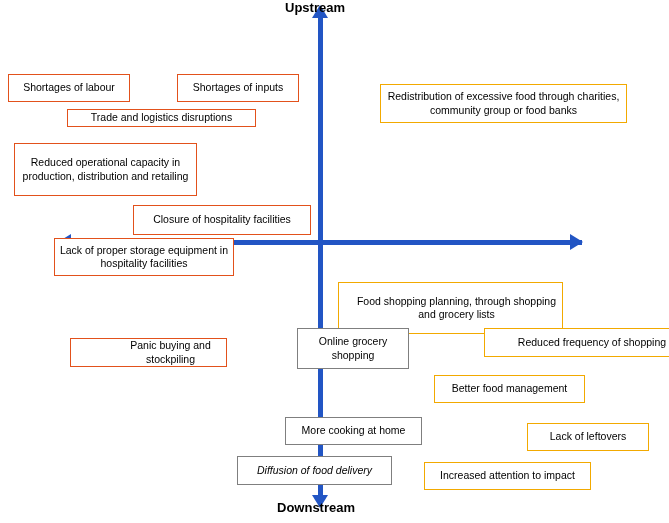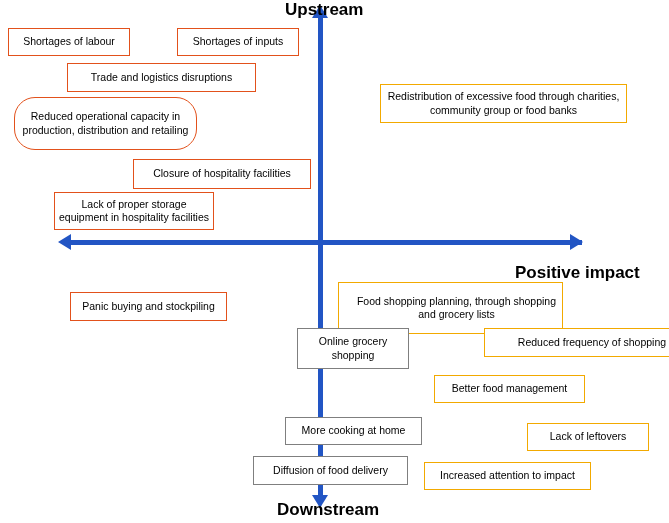--- a/index.html
+++ b/index.html
@@ -11,21 +11,21 @@
     position: relative;
     width: 669px;
     height: 523px;
     background: #ffffff;
     font-family: "Liberation Sans", sans-serif;
     overflow: hidden;
   }
   .axis-label {
     position: absolute;
     font-weight: bold;
-    font-size: 17px;
+    font-size: 13px;
     color: #000000;
     white-space: nowrap;
   }
   .axis-line {
     position: absolute;
     background: #2255c4;
   }
   .arrow {
     position: absolute;
     width: 0;
@@ -58,52 +58,51 @@
     border: 1.4px solid #888888;
     display: flex;
     align-items: center;
     justify-content: center;
     text-align: center;
     font-size: 10.5px;
     line-height: 1.25;
     color: #000000;
     padding: 2px 4px;
   }
-  .node.orange { border-color: #e2511b; }
+  .node.orange { border-color: #e2511b; margin-top: 46px; }
   .node.amber  { border-color: #f2a900; }
   .node.grey   { border-color: #7f7f7f; }
 </style>
 </head>
 <body>
 
 <div id="canvas">
 
   <div class="axis-line" style="left:318px; top:17px; width:5px; height:480px;"></div>
   <div class="arrow arrow-up" style="left:312px; top:5px;"></div>
   <div class="arrow arrow-down" style="left:312px; top:495px;"></div>
 
   <div class="axis-line" style="left:70px; top:240px; width:512px; height:5px;"></div>
   <div class="arrow arrow-left" style="left:58px; top:234px;"></div>
   <div class="arrow arrow-right" style="left:570px; top:234px;"></div>
 
   <div class="axis-label" style="left:285px; top:0px;">Upstream</div>
   <div class="axis-label" style="left:277px; top:500px;">Downstream</div>
-  <div class="axis-label" style="left:515px; top:263px;">Positive impact</div>
 
   <div id="nodes-layer">
       <div class="node orange" style="left: 8px; top: 28px; width: 122px; height: 28px;">Shortages of labour</div>
       <div class="node orange" style="left: 177px; top: 28px; width: 122px; height: 28px;">Shortages of inputs</div>
-      <div class="node orange" style="left: 67px; top: 63px; width: 189px; height: 29px;">Trade and logistics disruptions</div>
-      <div class="node orange" style="left: 14px; top: 97px; width: 183px; height: 53px; border-radius: 21px;">Reduced operational capacity in production, distribution and retailing</div>
+      <div class="node orange" style="left: 67px; top: 63px; width: 189px; height: 18px;">Trade and logistics disruptions</div>
+      <div class="node orange" style="left: 14px; top: 97px; width: 183px; height: 53px;">Reduced operational capacity in production, distribution and retailing</div>
       <div class="node orange" style="left: 133px; top: 159px; width: 178px; height: 30px;">Closure of hospitality facilities</div>
-      <div class="node orange" style="left: 54px; top: 192px; width: 160px; height: 38px;">Lack of proper storage equipment in hospitality facilities</div>
+      <div class="node orange" style="left: 54px; top: 192px; width: 180px; height: 38px;">Lack of proper storage equipment in hospitality facilities</div>
       <div class="node amber" style="left: 380px; top: 84px; width: 247px; height: 39px;">Redistribution of excessive food through charities, community group or food banks</div>
-      <div class="node orange" style="left: 70px; top: 292px; width: 157px; height: 29px;">Panic buying and stockpiling</div>
+      <div class="node orange" style="left: 70px; top: 292px; width: 157px; height: 29px; padding-left: 48px;">Panic buying and stockpiling</div>
       <div class="node amber" style="left: 338px; top: 282px; width: 225px; height: 52px; padding-left: 16px;">Food shopping planning, through shopping and grocery lists</div>
       <div class="node grey" style="left: 297px; top: 328px; width: 112px; height: 41px;">Online grocery shopping</div>
       <div class="node amber" style="left: 484px; top: 328px; width: 216px; height: 29px;">Reduced frequency of shopping</div>
       <div class="node amber" style="left: 434px; top: 375px; width: 151px; height: 28px;">Better food management</div>
       <div class="node grey" style="left: 285px; top: 417px; width: 137px; height: 28px;">More cooking at home</div>
       <div class="node amber" style="left: 527px; top: 423px; width: 122px; height: 28px;">Lack of leftovers</div>
-      <div class="node grey" style="left: 253px; top: 456px; width: 155px; height: 29px;">Diffusion of food delivery</div>
+      <div class="node grey" style="left: 237px; top: 456px; width: 155px; height: 29px; font-style: italic;">Diffusion of food delivery</div>
       <div class="node amber" style="left: 424px; top: 462px; width: 167px; height: 28px;">Increased attention to impact</div>
     </div>
 </div>
 
 </body></html>

